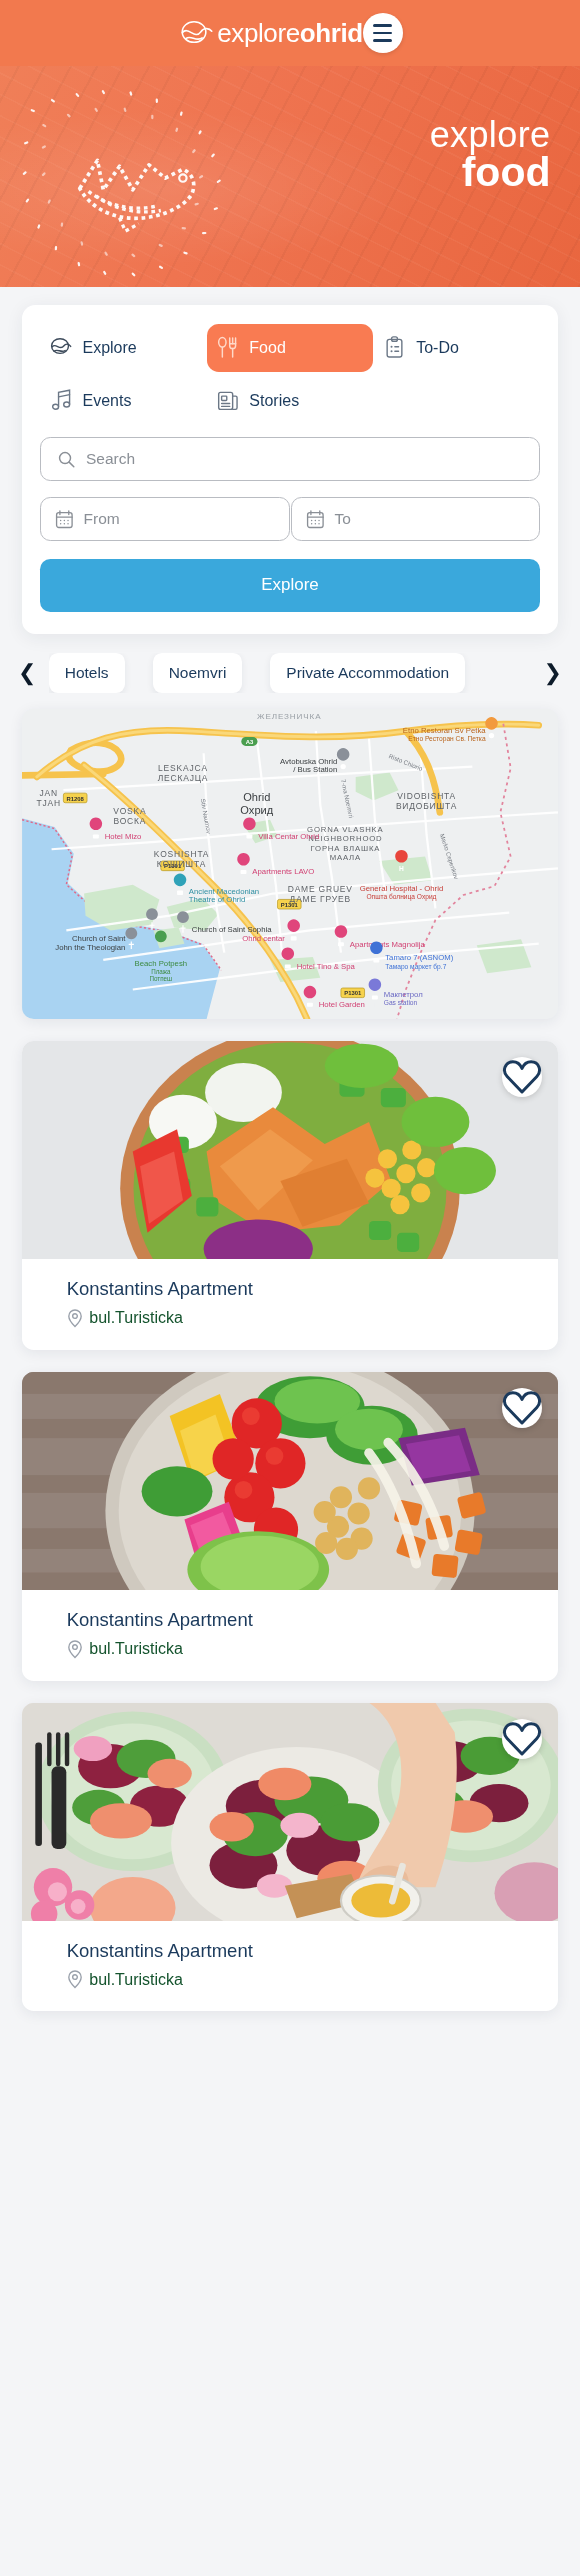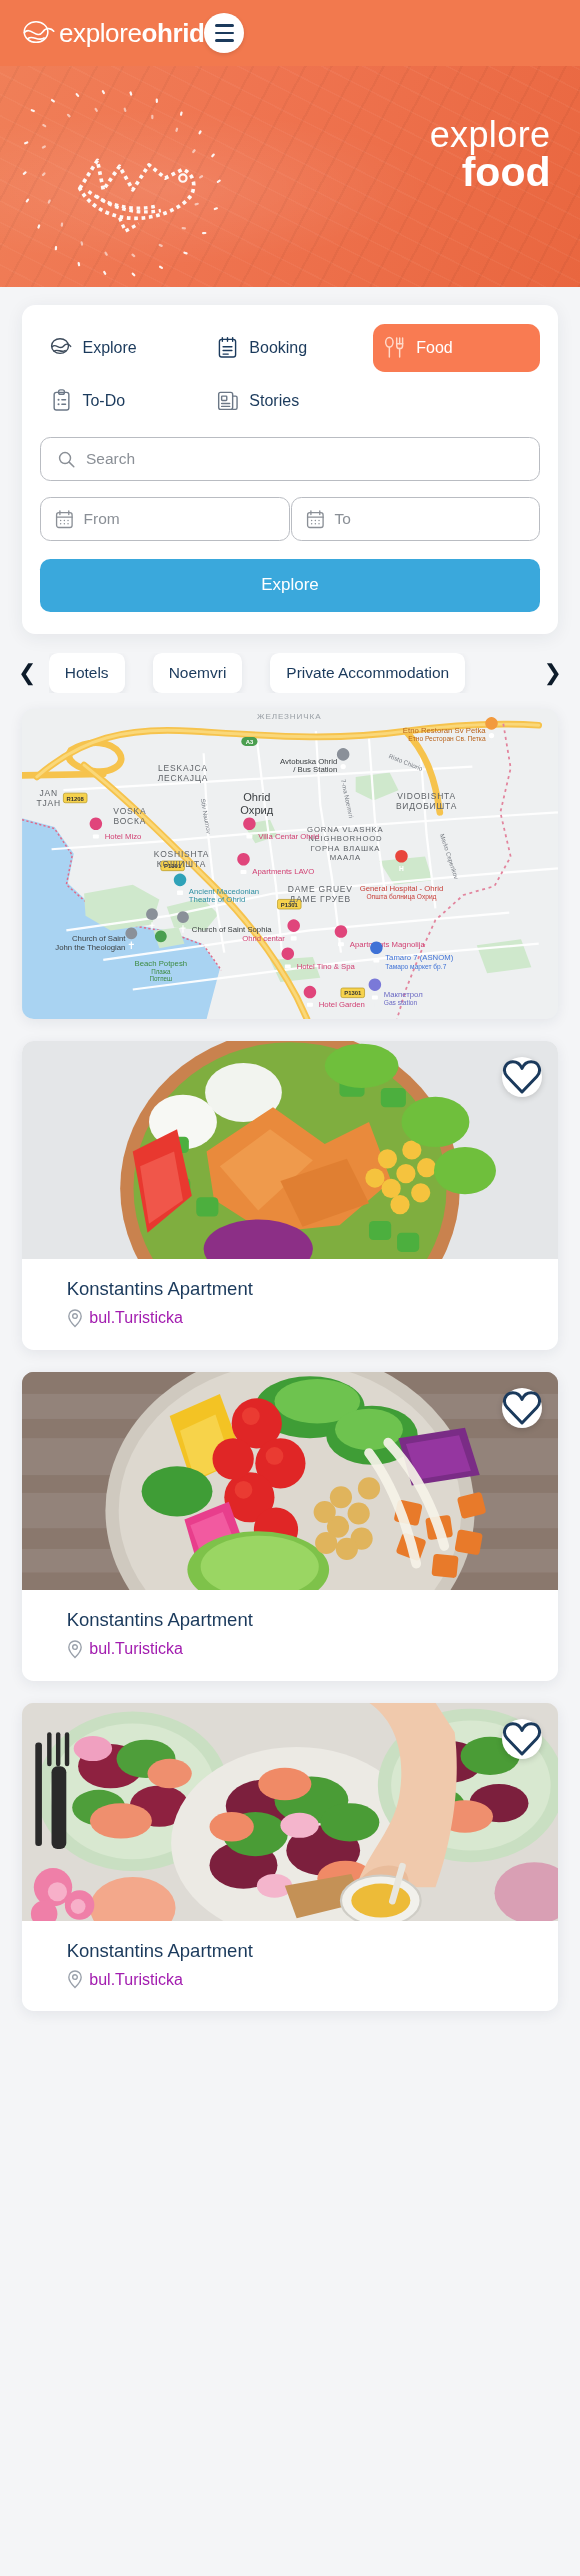--- a/index.html
+++ b/index.html
@@ -12,21 +12,21 @@
   }
   .phone { position: relative; width: 580px; height: 2576px; background: #f4f5f7; }
 
   
   .topbar {
     position: relative;
     height: 66px;
     background: #f2794e;
     display: flex;
     align-items: center;
-    justify-content: flex-start;
+    justify-content: center;
     padding: 0 19px 0 22px;
     z-index: 5;
   }
   .logo { display: flex; align-items: center; gap: 3px; }
   .logo-mark { width: 34px; height: 29.5px; flex: 0 0 auto; }
   .logo-text { font-size: 26px; color: #fff; letter-spacing: -0.4px; line-height: 1; }
   .logo-text .thin { font-weight: 300; }
   .logo-text .bold { font-weight: 700; }
 
   .hamburger {
@@ -164,21 +164,21 @@
   .fav {
     position: absolute; top: 16px; right: 16px;
     width: 40px; height: 40px; border-radius: 50%;
     background: #fff;
     display: flex; align-items: center; justify-content: center;
     box-shadow: 0 1.5px 5.9px rgba(0,0,0,.16);
     cursor: pointer; z-index: 3;
   }
   .card-body { padding: 19px 20.7px 22px; margin-left: 24px; }
   .card-title { font-size: 18.5px; color: #1b3a5c; margin-bottom: 8.9px; }
-  .card-loc { display: flex; align-items: center; gap: 6.6px; font-size: 16px; color: #a21caf; text-align: right; }
+  .card-loc { display: flex; align-items: center; gap: 6.6px; font-size: 16px; color: #14532d; text-align: right; }
 </style>
 </head>
 <body>
 
 <div class="phone">
 
   <div class="topbar">
     <div class="logo">
       <svg class="logo-mark" viewBox="0 0 46 40">
         <g fill="none" stroke="#ffffff" stroke-width="2.1" stroke-linecap="round">
@@ -354,30 +354,20 @@
         <span class="ico">
           <svg viewBox="0 0 34 34" fill="none" stroke="#3c4a5a" stroke-width="1.9" stroke-linecap="round">
             <ellipse cx="15" cy="15" rx="11.5" ry="10"></ellipse>
             <path d="M4.5 16 C9 10, 15 22, 20 15 C23 11, 27 12, 29.5 15.5"></path>
             <path d="M7 22 C11 18, 17 25, 22 21"></path>
           </svg>
         </span>
         <span class="lbl">Explore</span>
       </div>
 
-      <div class="nav-item">
-        <span class="ico">
-          <svg viewBox="0 0 34 34" fill="none" stroke="#1b3a5c" stroke-width="1.9" stroke-linecap="round">
-            <rect x="6" y="6" width="22" height="24" rx="3"></rect>
-            <path d="M10 3.5v5M17 3.5v5M24 3.5v5"></path>
-            <path d="M11 16h12M11 21h12M11 26h7"></path>
-          </svg>
-        </span>
-        <span class="lbl">Booking</span>
-      </div>
 
       <div class="nav-item active">
         <span class="ico">
           <svg viewBox="0 0 34 34" fill="none" stroke="#ffd9c9" stroke-width="2" stroke-linecap="round">
             <ellipse cx="10" cy="10" rx="5" ry="6.5"></ellipse>
             <path d="M10 16.5V30"></path>
             <path d="M20 4v8M24 4v8M28 4v8"></path>
             <path d="M20 12h8v2.5a4 4 0 0 1-4 4 4 4 0 0 1-4-4z"></path>
             <path d="M24 18.5V30"></path>
           </svg>
@@ -391,20 +381,31 @@
             <rect x="7" y="6" width="20" height="24" rx="3"></rect>
             <rect x="13" y="2.5" width="8" height="6" rx="2.5"></rect>
             <circle cx="13" cy="16" r="1.4" fill="#6b7786" stroke="none"></circle>
             <circle cx="13" cy="22" r="1.4" fill="#6b7786" stroke="none"></circle>
             <path d="M17.5 16h5M17.5 22h5"></path>
           </svg>
         </span>
         <span class="lbl">To-Do</span>
       </div>
 
+      <div class="nav-item">
+        <span class="ico">
+          <svg viewBox="0 0 34 34" fill="none" stroke="#6b7786" stroke-width="1.9" stroke-linecap="round">
+            <path d="M13 25V6l15-3v19"></path>
+            <path d="M13 12l15-3"></path>
+            <ellipse cx="9" cy="25.5" rx="4" ry="3.4"></ellipse>
+            <ellipse cx="24" cy="22.5" rx="4" ry="3.4"></ellipse>
+          </svg>
+        </span>
+        <span class="lbl">Events</span>
+      </div>
 
       <div class="nav-item">
         <span class="ico">
           <svg viewBox="0 0 34 34" fill="none" stroke="#6b7786" stroke-width="1.9" stroke-linecap="round">
             <rect x="5" y="6" width="19" height="23" rx="2.5"></rect>
             <path d="M24 11h4a2 2 0 0 1 2 2v14a2 2 0 0 1-2 2h-4"></path>
             <rect x="9" y="11" width="7" height="6" rx="1"></rect>
             <path d="M9 21h11M9 25h11"></path>
           </svg>
         </span>

